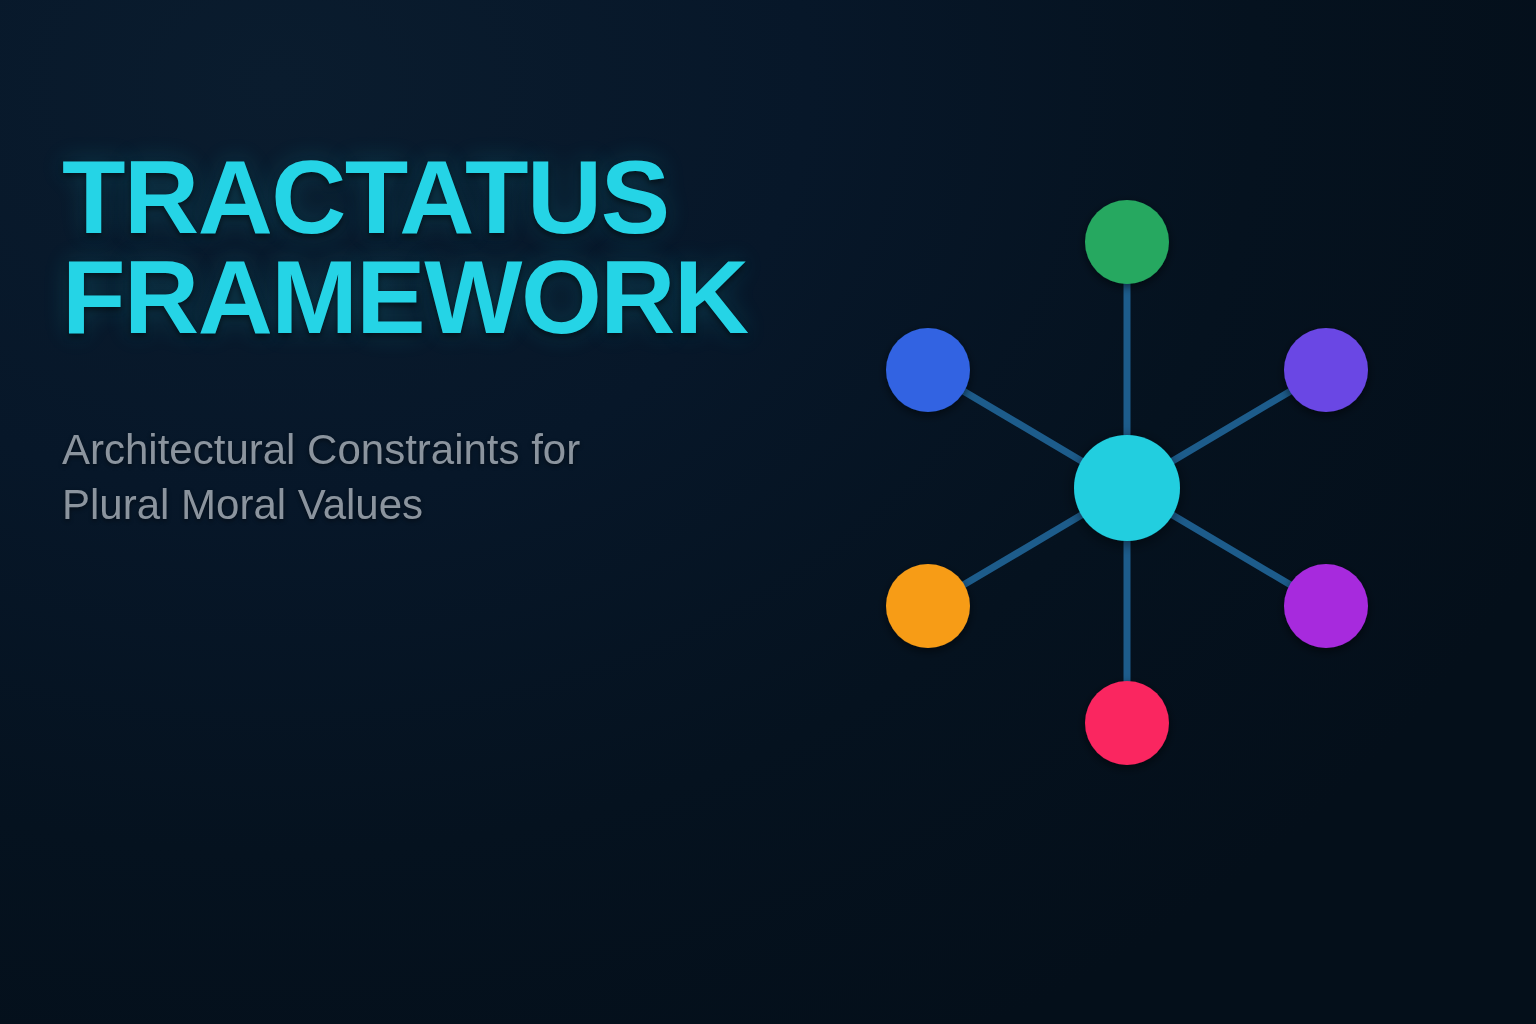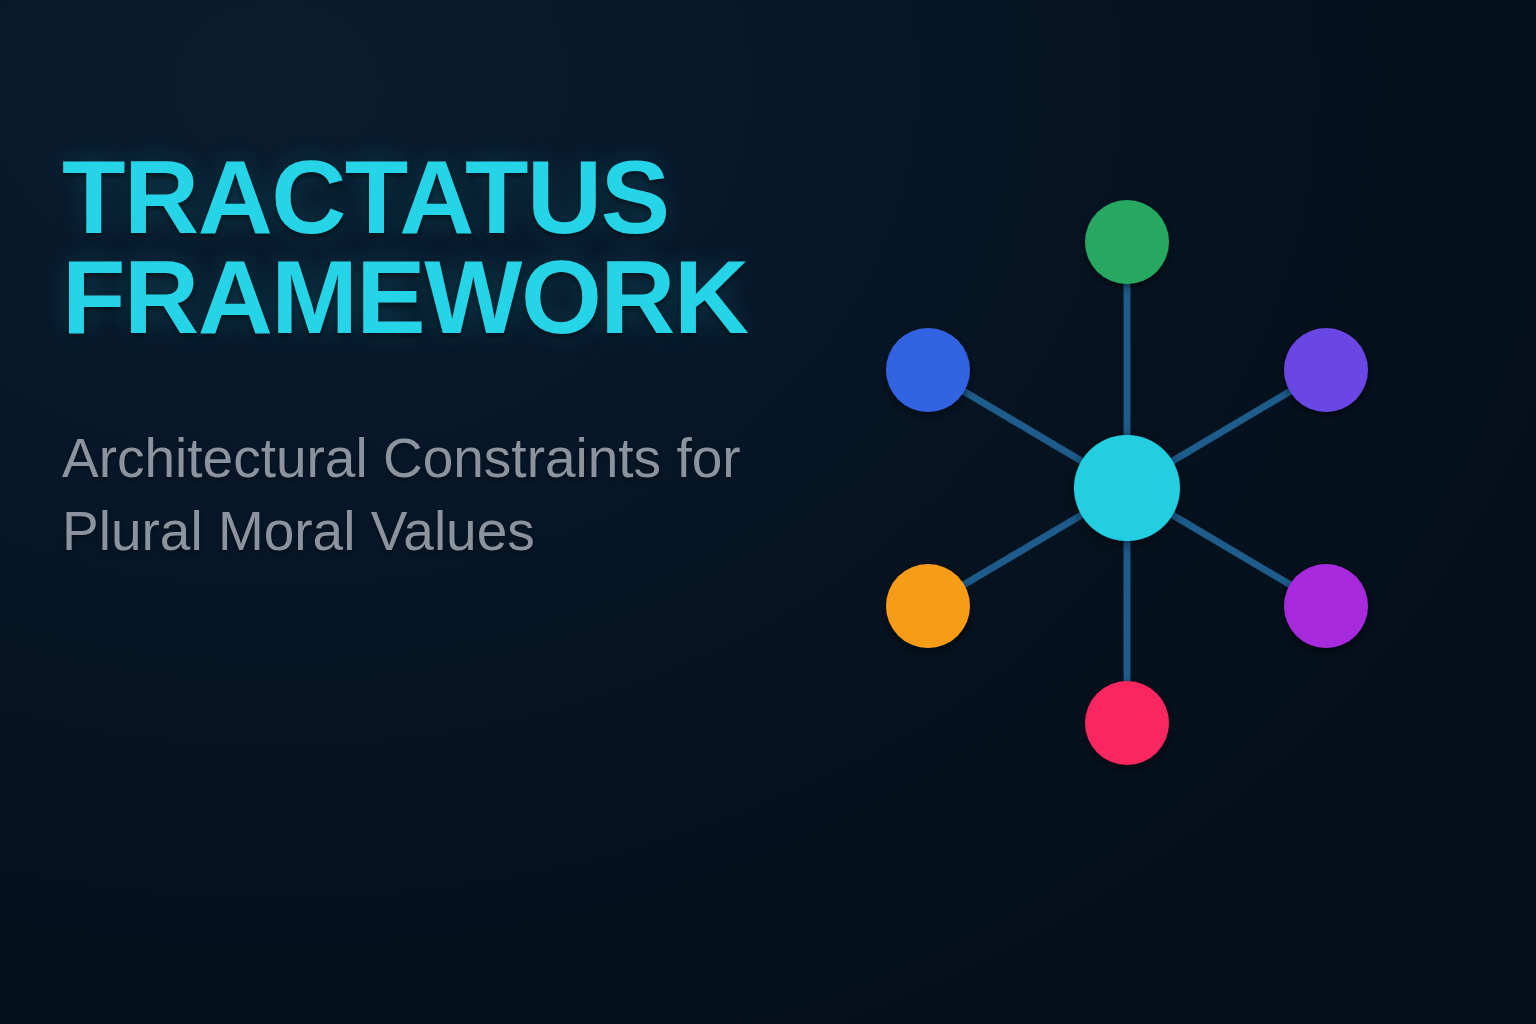--- a/index.html
+++ b/index.html
@@ -45,21 +45,21 @@
     color: #25d4e6;
     text-shadow: 0 3px 6px rgba(0,0,0,0.55), 0 0 26px rgba(37,212,230,0.20);
     white-space: pre-line;
   }
 
   .subtitle {
     position: absolute;
     left: 0;
     top: 422px;
     width: 740px;
-    font-size: 55px;
+    font-size: 42px;
     line-height: 1.32;
     font-weight: 400;
     color: #8b949e;
     text-shadow: 0 2px 4px rgba(0,0,0,0.45);
     white-space: pre-line;
   }
 
   .url {
     position: absolute;
     left: 0;

